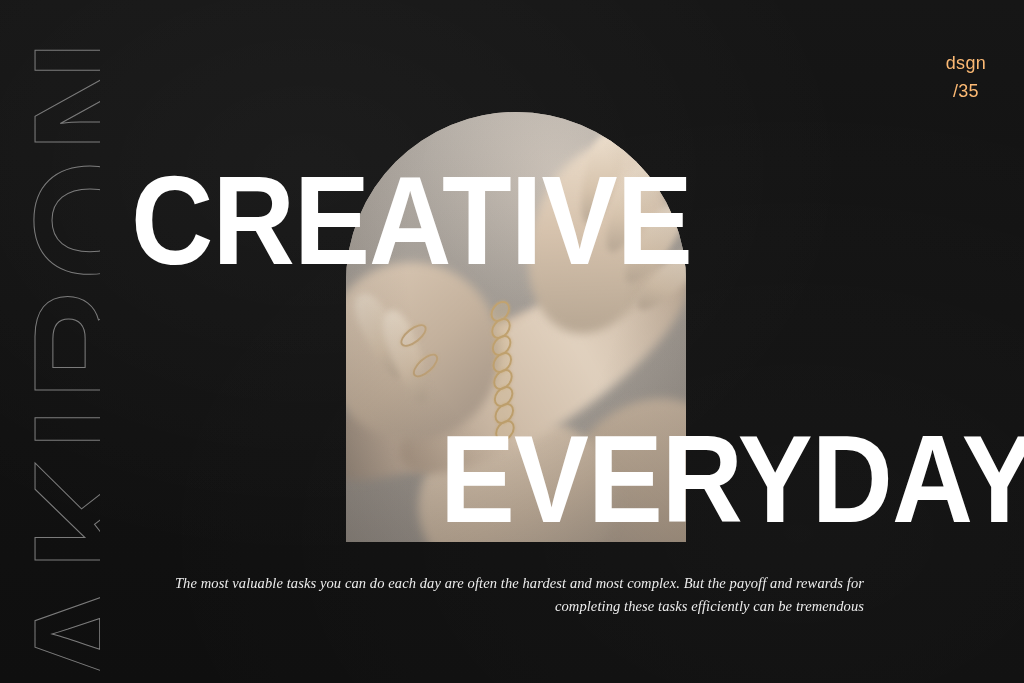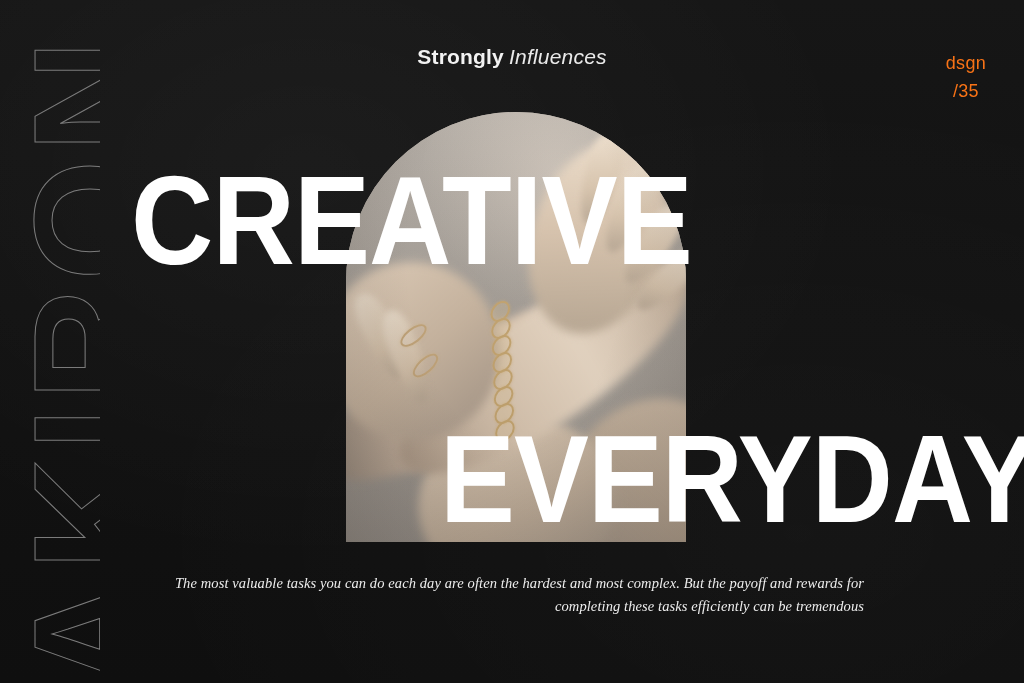--- a/index.html
+++ b/index.html
@@ -82,21 +82,21 @@
     margin-left: 5px;
   }
 
   
   .meta {
     position: absolute;
     right: 38px;
     top: 50px;
     text-align: center;
     font-size: 18px;
-    color: #f97316;
+    color: #fdba74;
     line-height: 1.55;
     letter-spacing: 0.3px;
   }
 
   
   .arch {
     position: absolute;
     left: 346px;
     top: 112px;
     width: 340px;
@@ -276,23 +276,20 @@
         <i style="left:77px;  top:91px;"></i>
       </div>
 
       <div class="photo-shade"></div>
     </div>
   </div>
 
   <div class="display display-1">CREATIVE</div>
   <div class="display display-2">EVERYDAY</div>
 
-  <div class="eyebrow">
-    <span class="strong">Strongly</span><span class="soft">Influences</span>
-  </div>
 
   <div class="meta">
     <div>dsgn</div>
     <div>/35</div>
   </div>
 
   <div class="caption">The most valuable tasks you can do each day are often the hardest and most complex. But the payoff and rewards for completing these tasks efficiently can be tremendous</div>
 
 </div>
 

